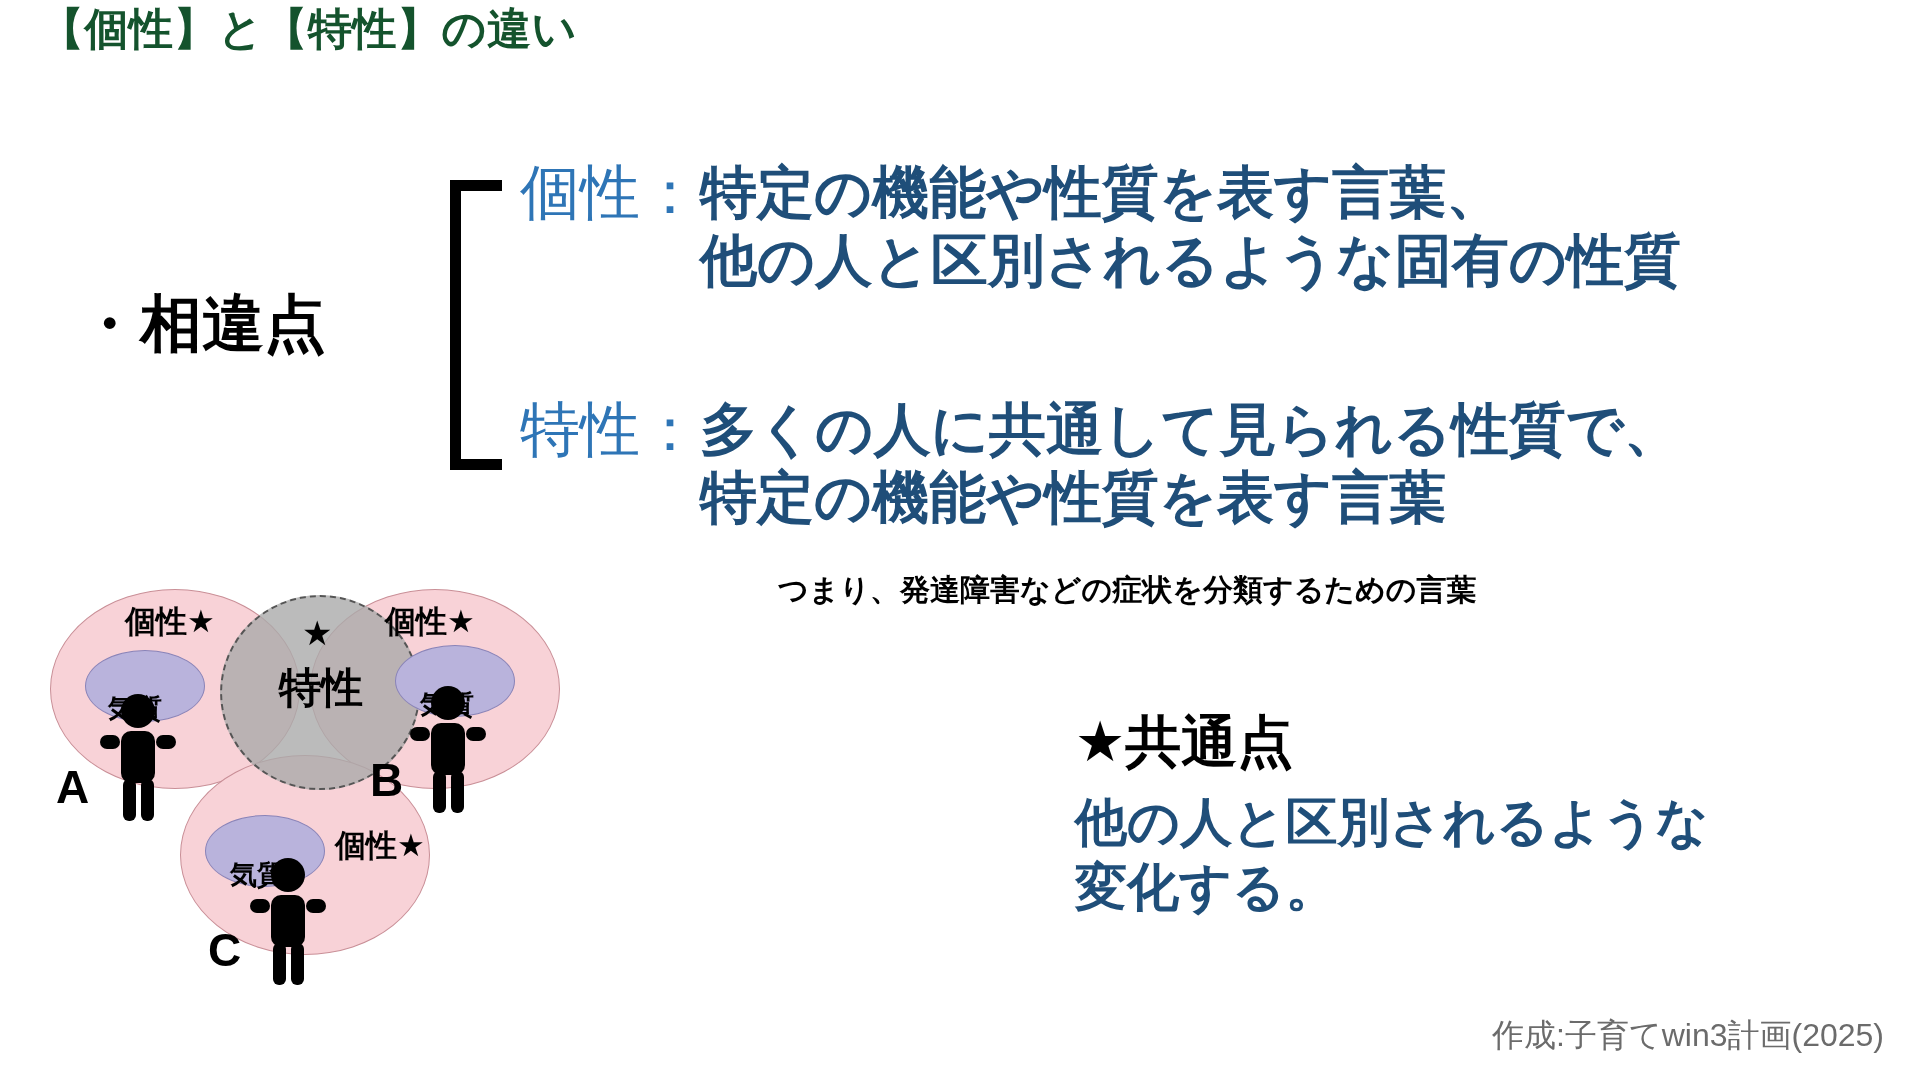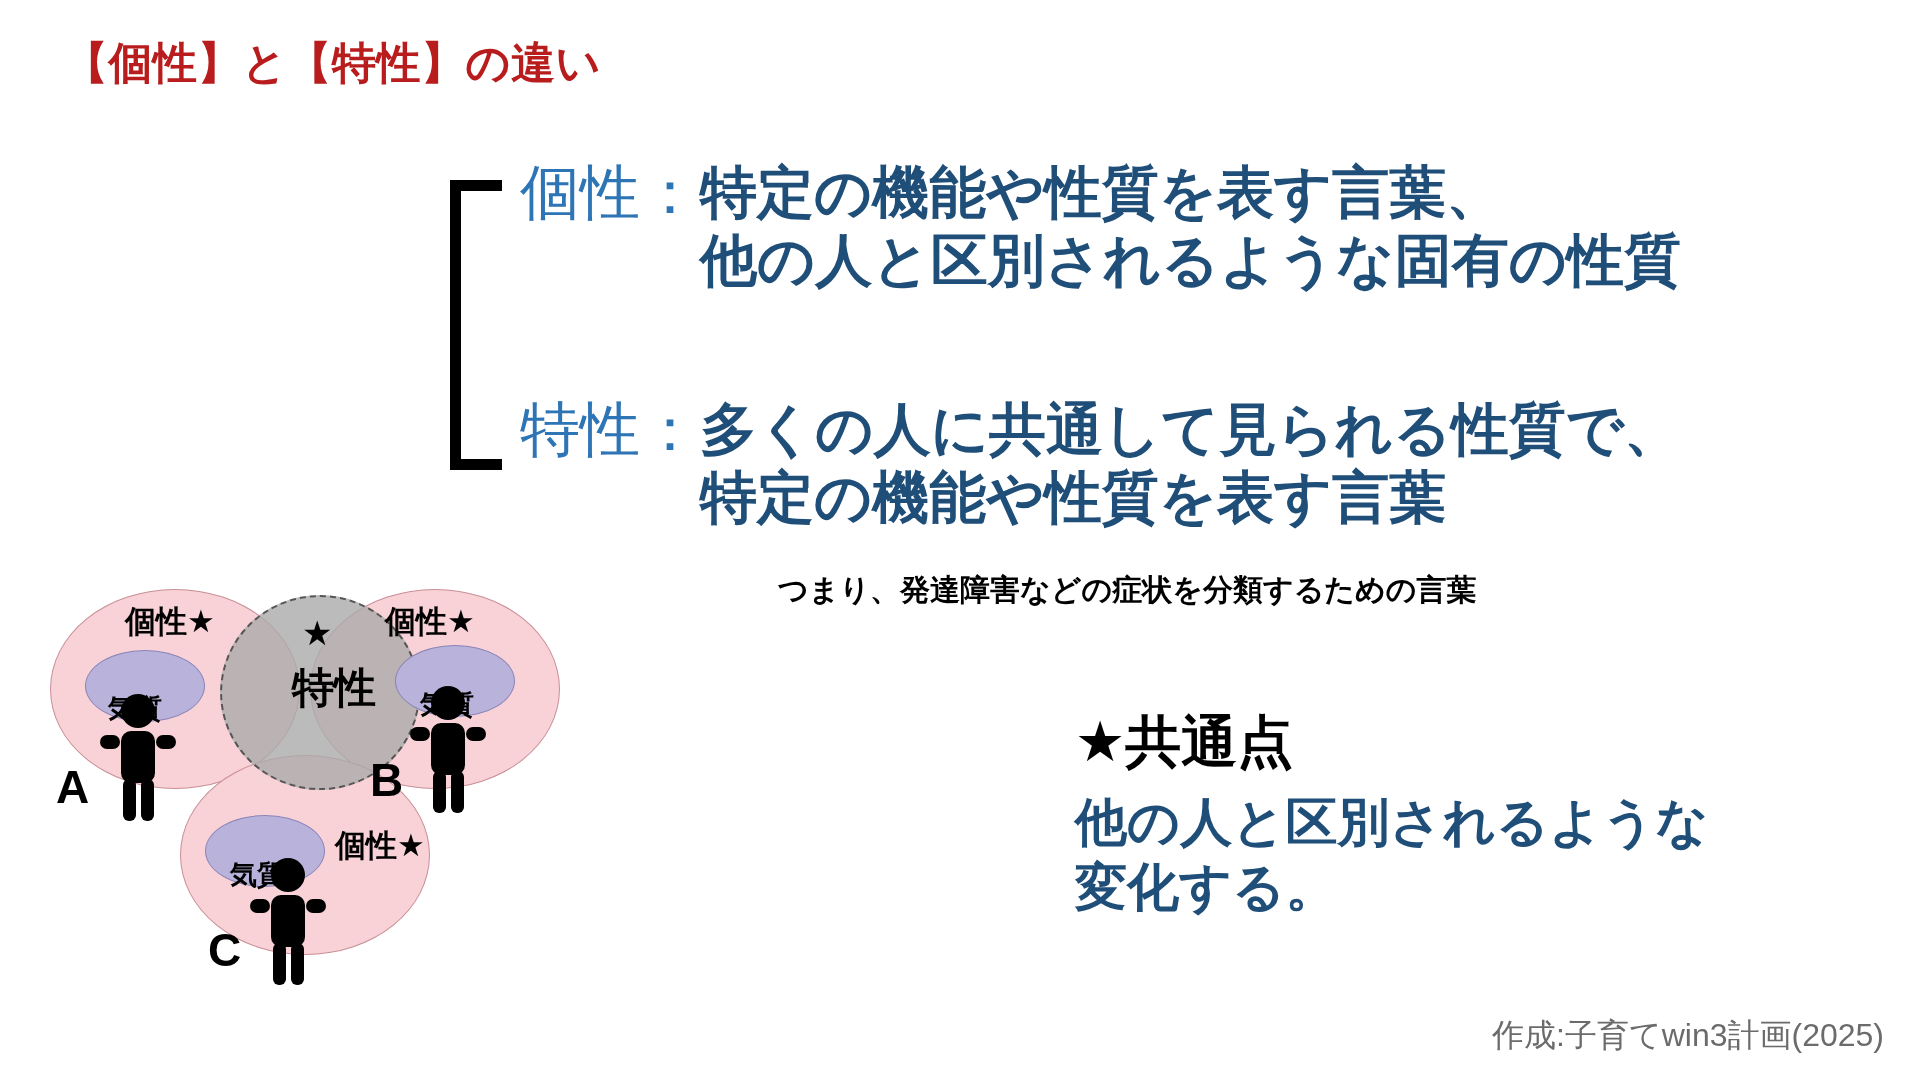--- a/index.html
+++ b/index.html
@@ -19,27 +19,26 @@
   .slide {
     position: absolute;
     inset: 0;
     background: #ffffff;
   }
 
   
   .title {
     position: absolute;
     left: 40px;
-    top: 34px;
+    top: 0;
     font-size: 44px;
     font-weight: bold;
     letter-spacing: 0.5px;
-    color: #b91c1c;
-    white-space: nowrap;
-    margin-left: 24px;
+    color: #14532d;
+    white-space: nowrap;
   }
 
   
   .diff-label {
     position: absolute;
     left: 78px;
     top: 282px;
     font-size: 62px;
     font-weight: bold;
     color: #000;
@@ -197,20 +196,21 @@
     height: 130px;
   }
 </style>
 </head>
 <body>
 
 <div class="slide">
 
   <div class="title">【個性】と【特性】の違い</div>
 
+  <div class="diff-label">・相違点</div>
 
   <div class="bracket">
     <div class="v"></div>
     <div class="h top"></div>
     <div class="h bot"></div>
   </div>
 
   <div class="row row-kosei">
     <div class="row-key">個性：</div>
     <div class="row-body">
@@ -256,21 +256,21 @@
     <div class="lbl lbl-kosei" style="left:85px; top:26px;">個性★</div>
     <div class="lbl lbl-kishitsu" style="left:68px; top:96px;">気質</div>
 
     <div class="lbl lbl-kosei" style="left:345px; top:26px;">個性★</div>
     <div class="lbl lbl-kishitsu" style="left:380px; top:92px;">気質</div>
 
     <div class="lbl lbl-kosei" style="left:295px; top:250px;">個性★</div>
     <div class="lbl lbl-kishitsu" style="left:190px; top:262px;">気質</div>
 
     <div class="star-big" style="left:262px; top:38px;">★</div>
-    <div class="lbl lbl-tokusei" style="left:252px; top:85px;">特性</div>
+    <div class="lbl lbl-tokusei" style="left:239px; top:85px;">特性</div>
 
     <svg class="person" style="left:55px; top:118px;" viewBox="0 0 86 130">
       <circle cx="43" cy="18" r="17" fill="#000"></circle>
       <rect x="26" y="38" width="34" height="52" rx="10" fill="#000"></rect>
       <rect x="5" y="42" width="20" height="14" rx="7" fill="#000"></rect>
       <rect x="61" y="42" width="20" height="14" rx="7" fill="#000"></rect>
       <rect x="28" y="86" width="13" height="42" rx="6" fill="#000"></rect>
       <rect x="46" y="86" width="13" height="42" rx="6" fill="#000"></rect>
     </svg>
     <div class="person-letter" style="left:16px; top:185px;">A</div>

